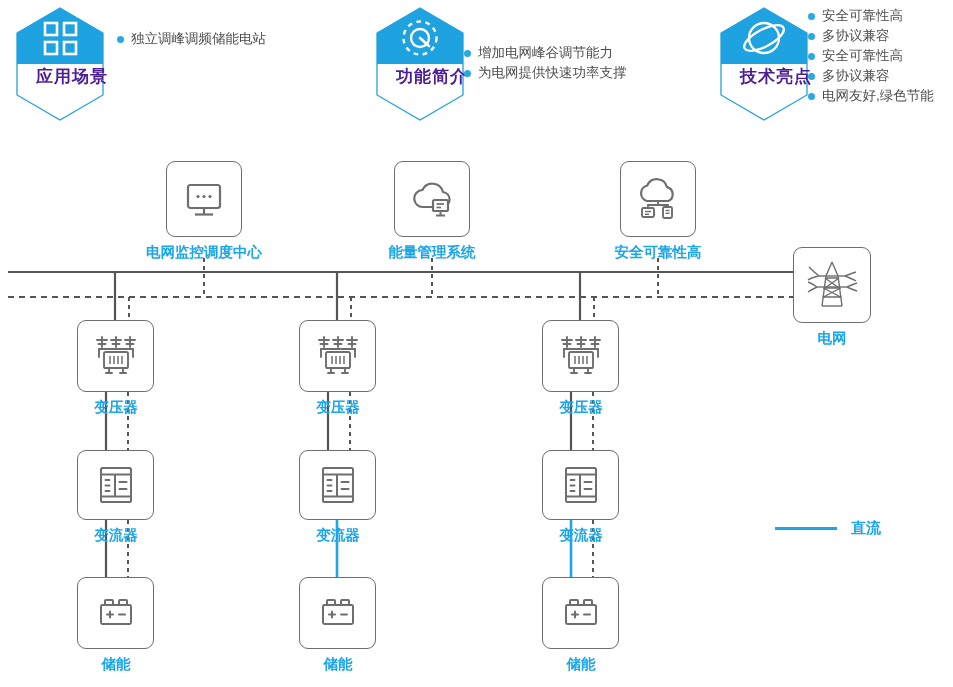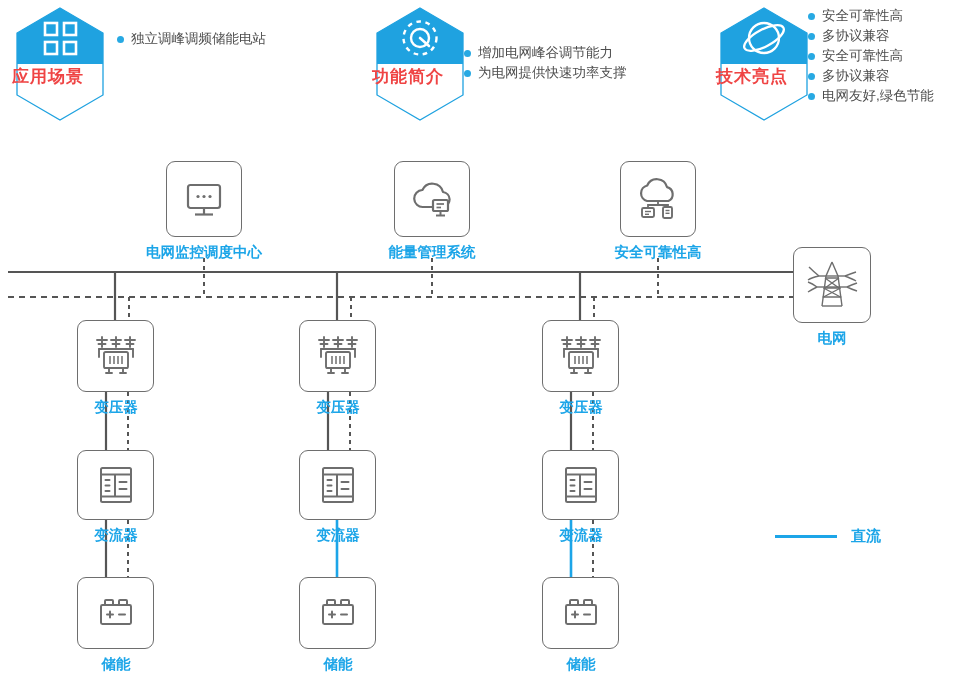--- a/index.html
+++ b/index.html
@@ -12,22 +12,22 @@
   }
   .stage{position:absolute;left:0;top:0;width:953px;height:687px;}
   .abs{position:absolute;}
 
   
   .badge-group{position:absolute;}
   .hexwrap{position:absolute;left:0;top:0;width:96px;height:118px;}
   .hexwrap svg{position:absolute;left:0;top:0;}
   .hexlabel{
     position:absolute;left:0;top:60px;width:96px;
-    text-align:left;font-size:17px;font-weight:bold;
-    color:#ef4444;letter-spacing:1px;
+    text-align:right;font-size:17px;font-weight:bold;
+    color:#4c1d95;letter-spacing:1px;
     font-family:"Liberation Sans","DejaVu Sans",sans-serif;
   }
   .bullets{position:absolute;top:0;}
   .bullet-row{
     display:flex;align-items:center;
     height:18px;margin-bottom:2px;
   }
   .bullet-dot{
     width:7px;height:7px;border-radius:50%;
     background:#27a9e3;margin-right:7px;flex:none;
@@ -426,19 +426,19 @@
           <line x1="15" y1="22.5" x2="21" y2="22.5"></line>
           <line x1="18" y1="19.5" x2="18" y2="25.5"></line>
           <line x1="27" y1="22.5" x2="33" y2="22.5"></line>
         </g>
       </svg>
     </div>
     <div class="node-label" style="left:-57px;top:78px;width:192px;">储能</div>
   </div>
 
   <div class="legend" style="left:775px;top:503px;">
-    <div class="legend-row" style="margin-top:18px;">
+    <div class="legend-row" style="margin-top:10px;">
       <span class="legend-swatch dc"></span>
       <span class="legend-txt">直流</span>
     </div>
   </div>
 
 </div>
 
 </body></html>

